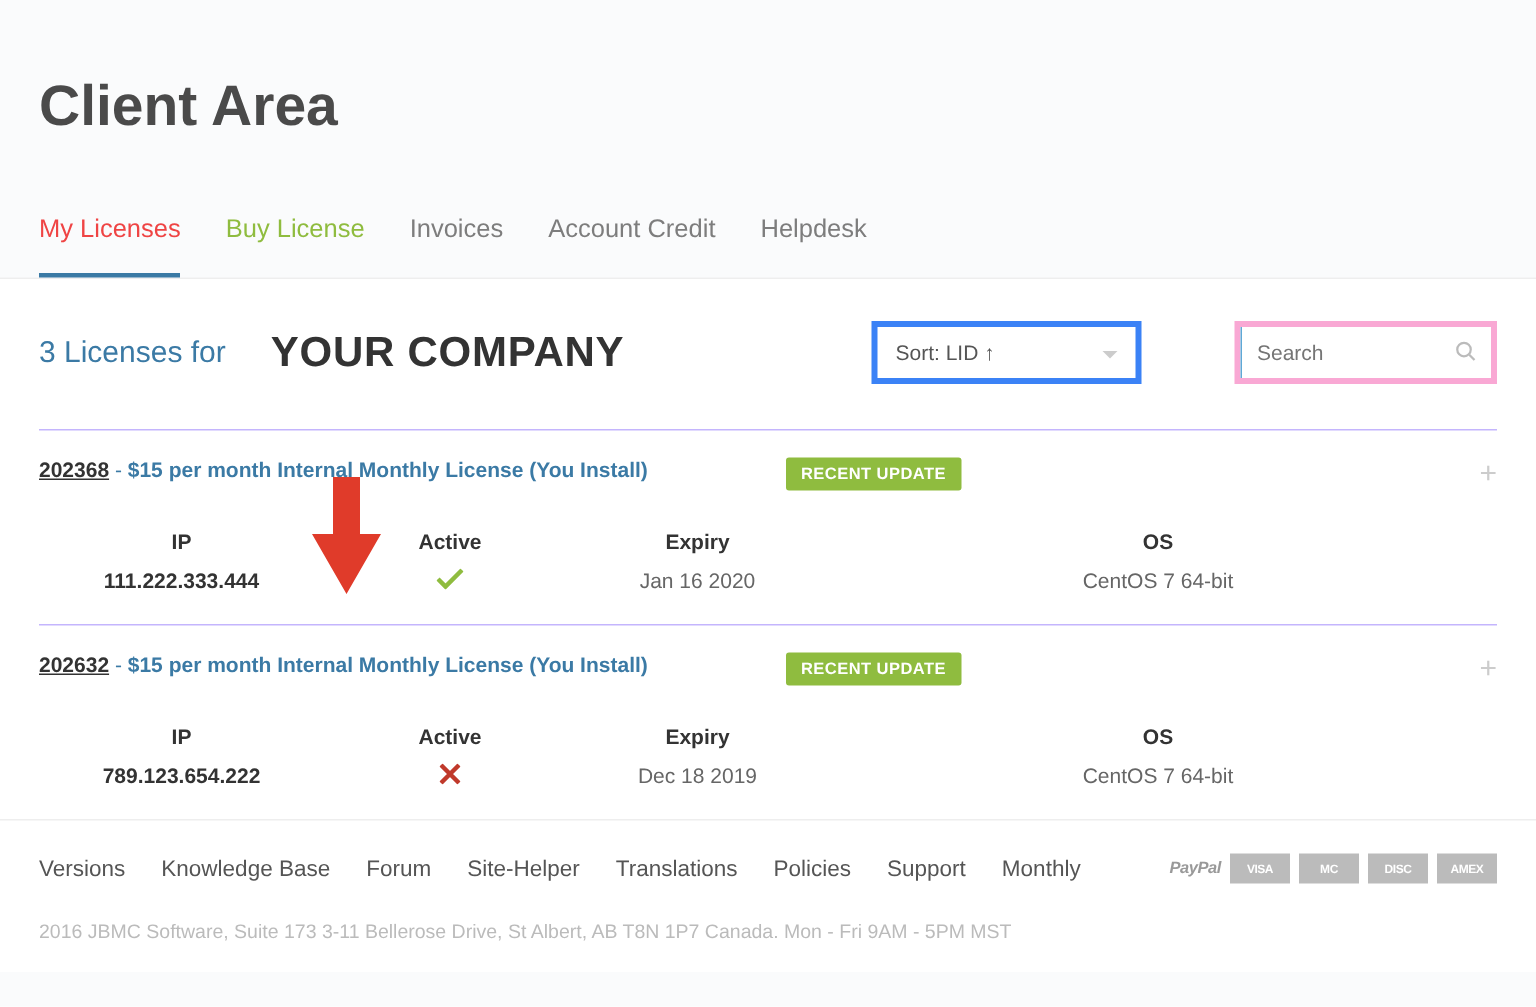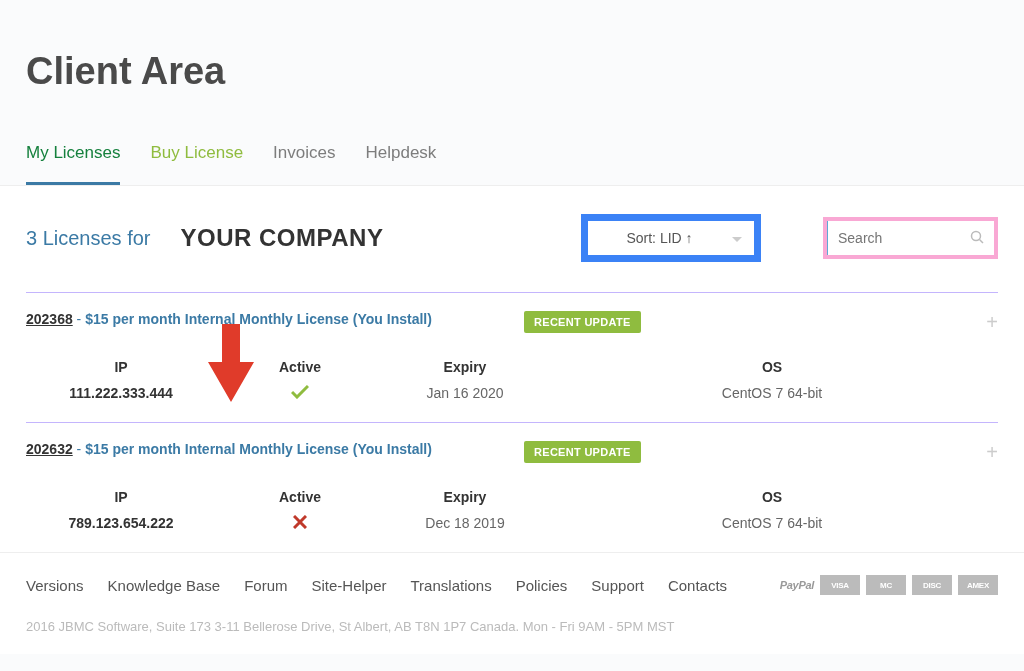--- a/index.html
+++ b/index.html
@@ -27,21 +27,21 @@
       padding-left: 0;
     }
     .tab {
       padding: 0 0 22px 0;
       font-size: 17px;
       color: #7d7d7d;
       cursor: pointer;
       position: relative;
     }
     .tab.active {
-      color: #15803d;
+      color: #ef4444;
     }
     .tab.active::after {
       content: "";
       position: absolute;
       bottom: 0;
       left: 0;
       right: 0;
       height: 3px;
       background: #3b7aa5;
     }
@@ -56,36 +56,35 @@
       display: flex;
       align-items: center;
       padding: 28px 26px 30px 26px;
       gap: 18px;
     }
     .summary {
       font-size: 20px;
       color: #3b7aa5;
     }
     .company-name {
-      font-size: 24px;
+      font-size: 28px;
       font-weight: 600;
       letter-spacing: 0.5px;
       margin-left: 12px;
     }
     .spacer { flex: 1; }
     .sort-select {
-      border: 7px solid #3b82f6;
+      border: 4px solid #3b82f6;
       padding: 9px 35px 9px 12px;
       width: 180px;
       background: #fff;
       position: relative;
       font-size: 14px;
       color: #555;
       cursor: pointer;
-      text-align: center;
     }
     .sort-select::after {
       content: "";
       position: absolute;
       right: 12px;
       top: 16px;
       border-left: 5px solid transparent;
       border-right: 5px solid transparent;
       border-top: 5px solid #ccc;
     }
@@ -219,20 +218,21 @@
   </style>
 </head>
 <body>
 
 <div class="page-header">
   <h1 class="page-title">Client Area</h1>
   <div class="tabs">
     <div class="tab active">My Licenses</div>
     <div class="tab highlight">Buy License</div>
     <div class="tab">Invoices</div>
+    <div class="tab">Account Credit</div>
     <div class="tab">Helpdesk</div>
   </div>
 </div>
 
 <div class="content">
   <div class="toolbar">
     <span class="summary">3 Licenses for</span>
     <span class="company-name">YOUR COMPANY</span>
     <div class="spacer"></div>
     <div class="sort-select">
@@ -331,21 +331,21 @@
   </div>
 
   <div class="footer">
     <span class="footer-link">Versions</span>
     <span class="footer-link">Knowledge Base</span>
     <span class="footer-link">Forum</span>
     <span class="footer-link">Site-Helper</span>
     <span class="footer-link">Translations</span>
     <span class="footer-link">Policies</span>
     <span class="footer-link">Support</span>
-    <span class="footer-link">Contacts</span>
+    <span class="footer-link">Monthly</span>
     <div class="payment-icons">
       <span class="pay-card paypal">PayPal</span>
       <span class="pay-card">VISA</span>
       <span class="pay-card">MC</span>
       <span class="pay-card">DISC</span>
       <span class="pay-card">AMEX</span>
     </div>
   </div>
 
   <div class="copyright">2016 JBMC Software, Suite 173 3-11 Bellerose Drive, St Albert, AB T8N 1P7 Canada. Mon - Fri 9AM - 5PM MST</div>

